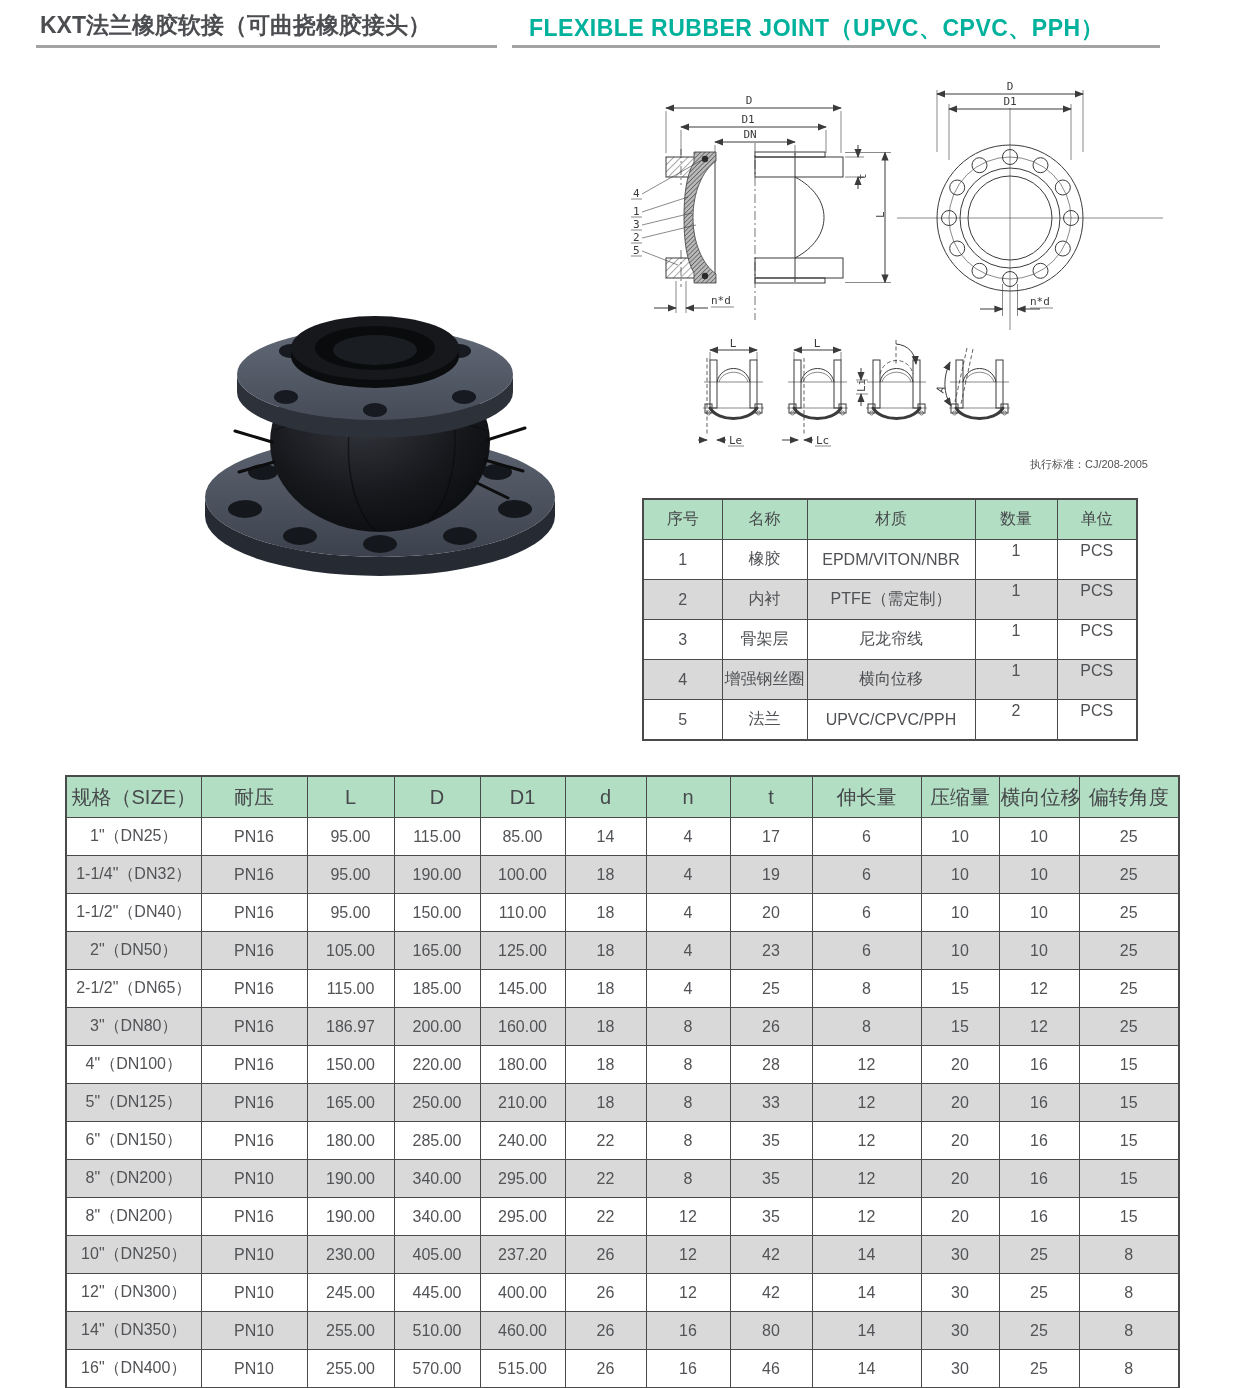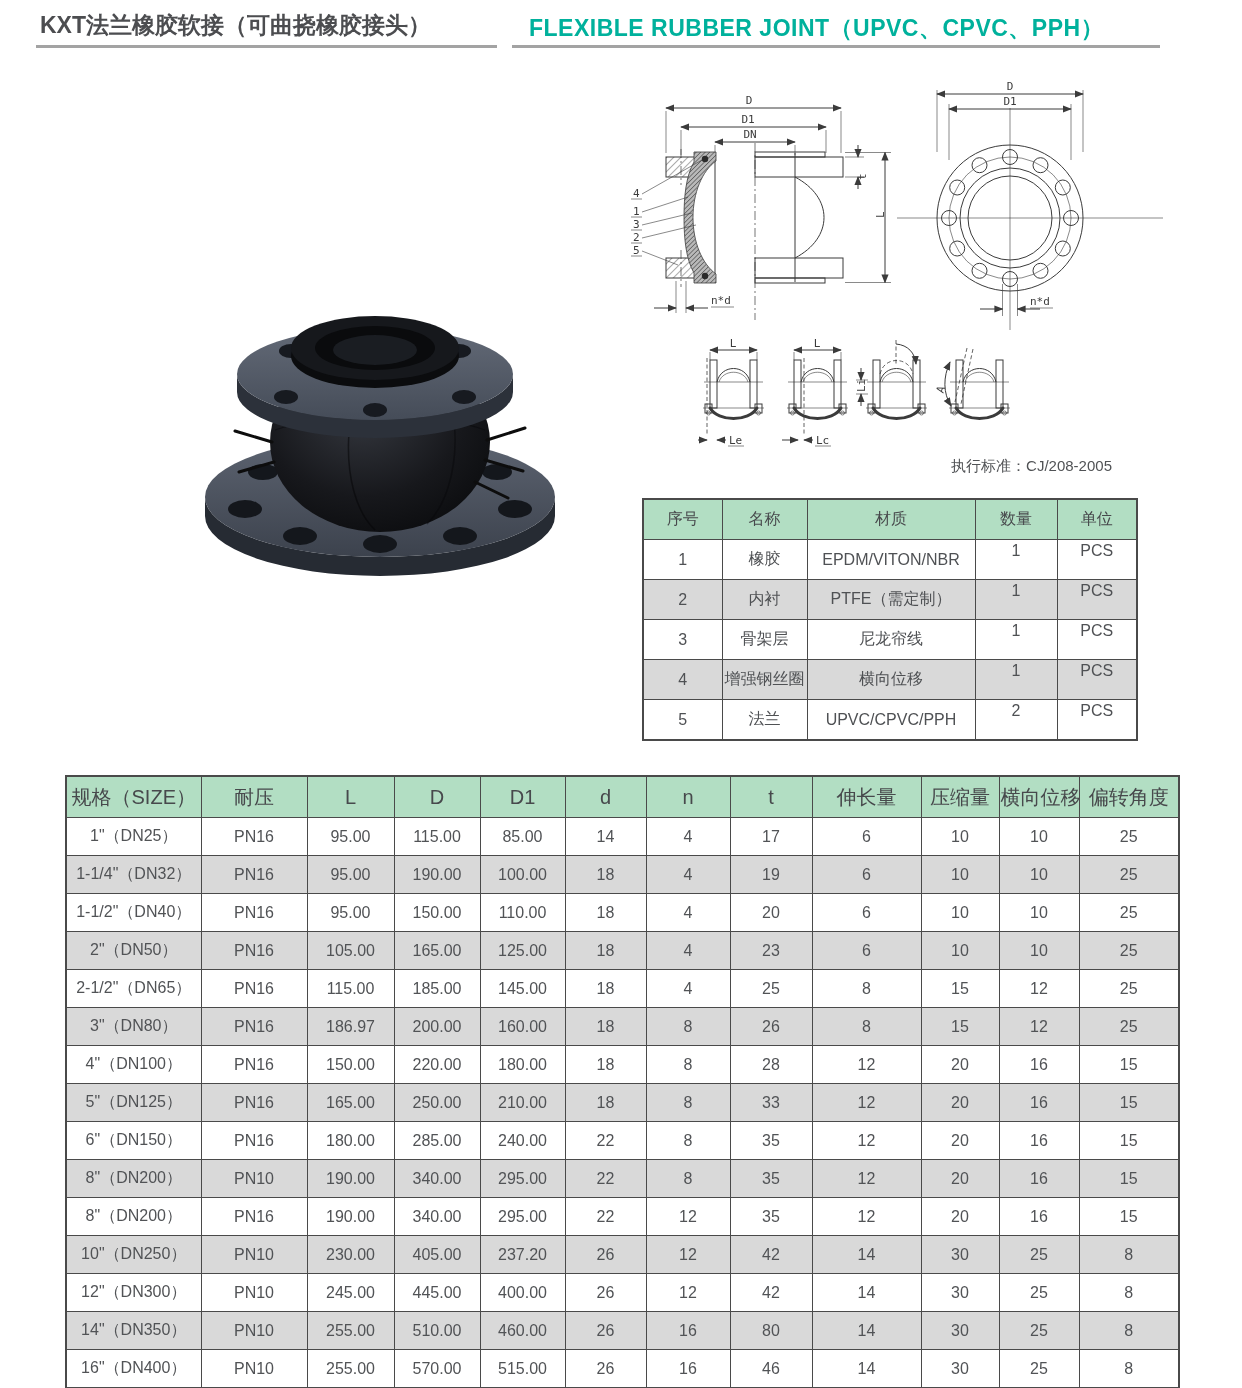--- a/index.html
+++ b/index.html
@@ -11,21 +11,21 @@
   .rule{position:absolute;height:3px;background:#a3a3a3;}
   .rule-left{left:36px;top:45px;width:461px;}
   .rule-right{left:512px;top:45px;width:648px;}
 
   .photo{position:absolute;left:175px;top:292px;}
   .cross-section{position:absolute;left:628px;top:75px;}
   .front-view{position:absolute;left:897px;top:78px;}
   .mini{position:absolute;top:336px;}
   .mini-1{left:696px;} .mini-2{left:780px;} .mini-3{left:856px;} .mini-4{left:934px;}
 
-  .standard{position:absolute;left:900px;top:457px;width:212px;text-align:right;font-size:15px;color:#515356;white-space:nowrap;}
+  .standard{position:absolute;left:936px;top:457px;width:212px;text-align:right;font-size:11px;color:#515356;white-space:nowrap;}
 
   svg text{font-family:"DejaVu Sans Mono","Liberation Mono",monospace;font-size:11px;fill:#3b3b3b;}
   svg .ln{stroke:#3b3b3b;stroke-width:1;fill:none;}
   svg .thin{stroke:#3b3b3b;stroke-width:.6;fill:none;}
   svg .dim{stroke:#3b3b3b;stroke-width:1;fill:none;marker-start:url(#ar);marker-end:url(#ar);}
   svg .dime{stroke:#3b3b3b;stroke-width:1;fill:none;marker-end:url(#ar);}
   svg .dash{stroke:#3b3b3b;stroke-width:.8;fill:none;stroke-dasharray:4 2.5;}
   svg .cl{stroke:#3b3b3b;stroke-width:.7;fill:none;stroke-dasharray:9 3 2 3;}
 
   table{position:absolute;border-collapse:collapse;table-layout:fixed;background:#fff;border:2px solid #4a4a4a;}

